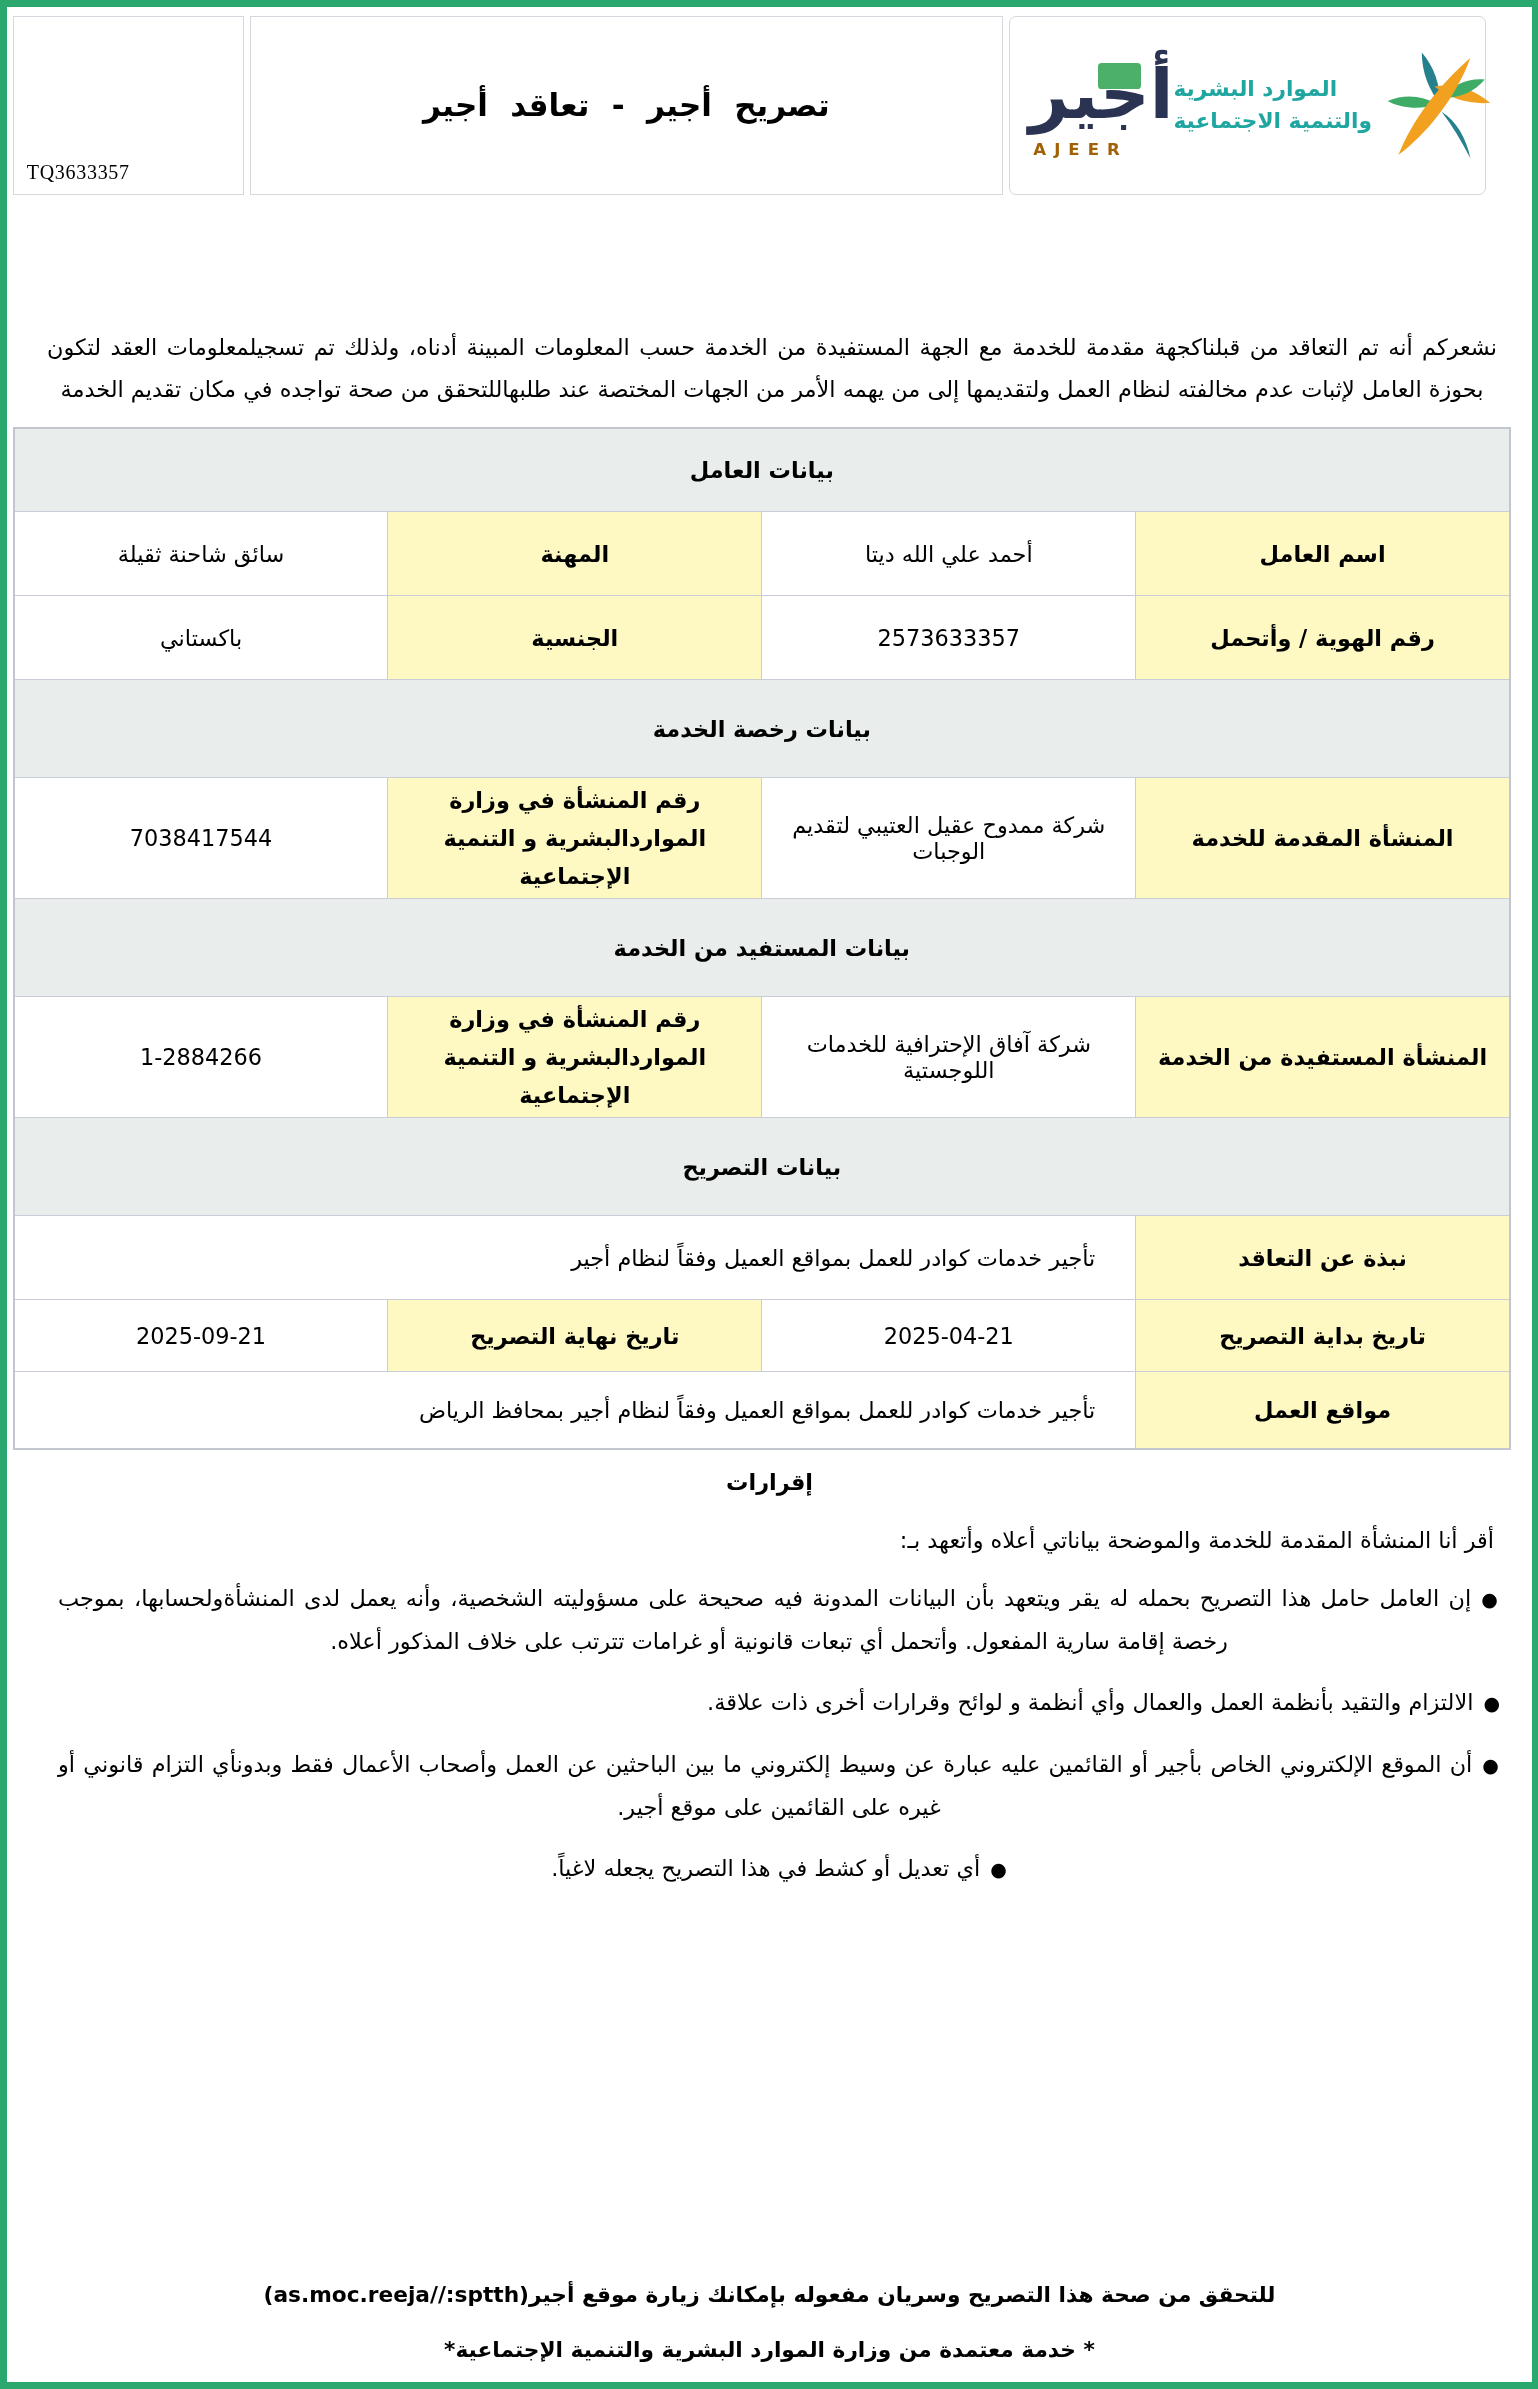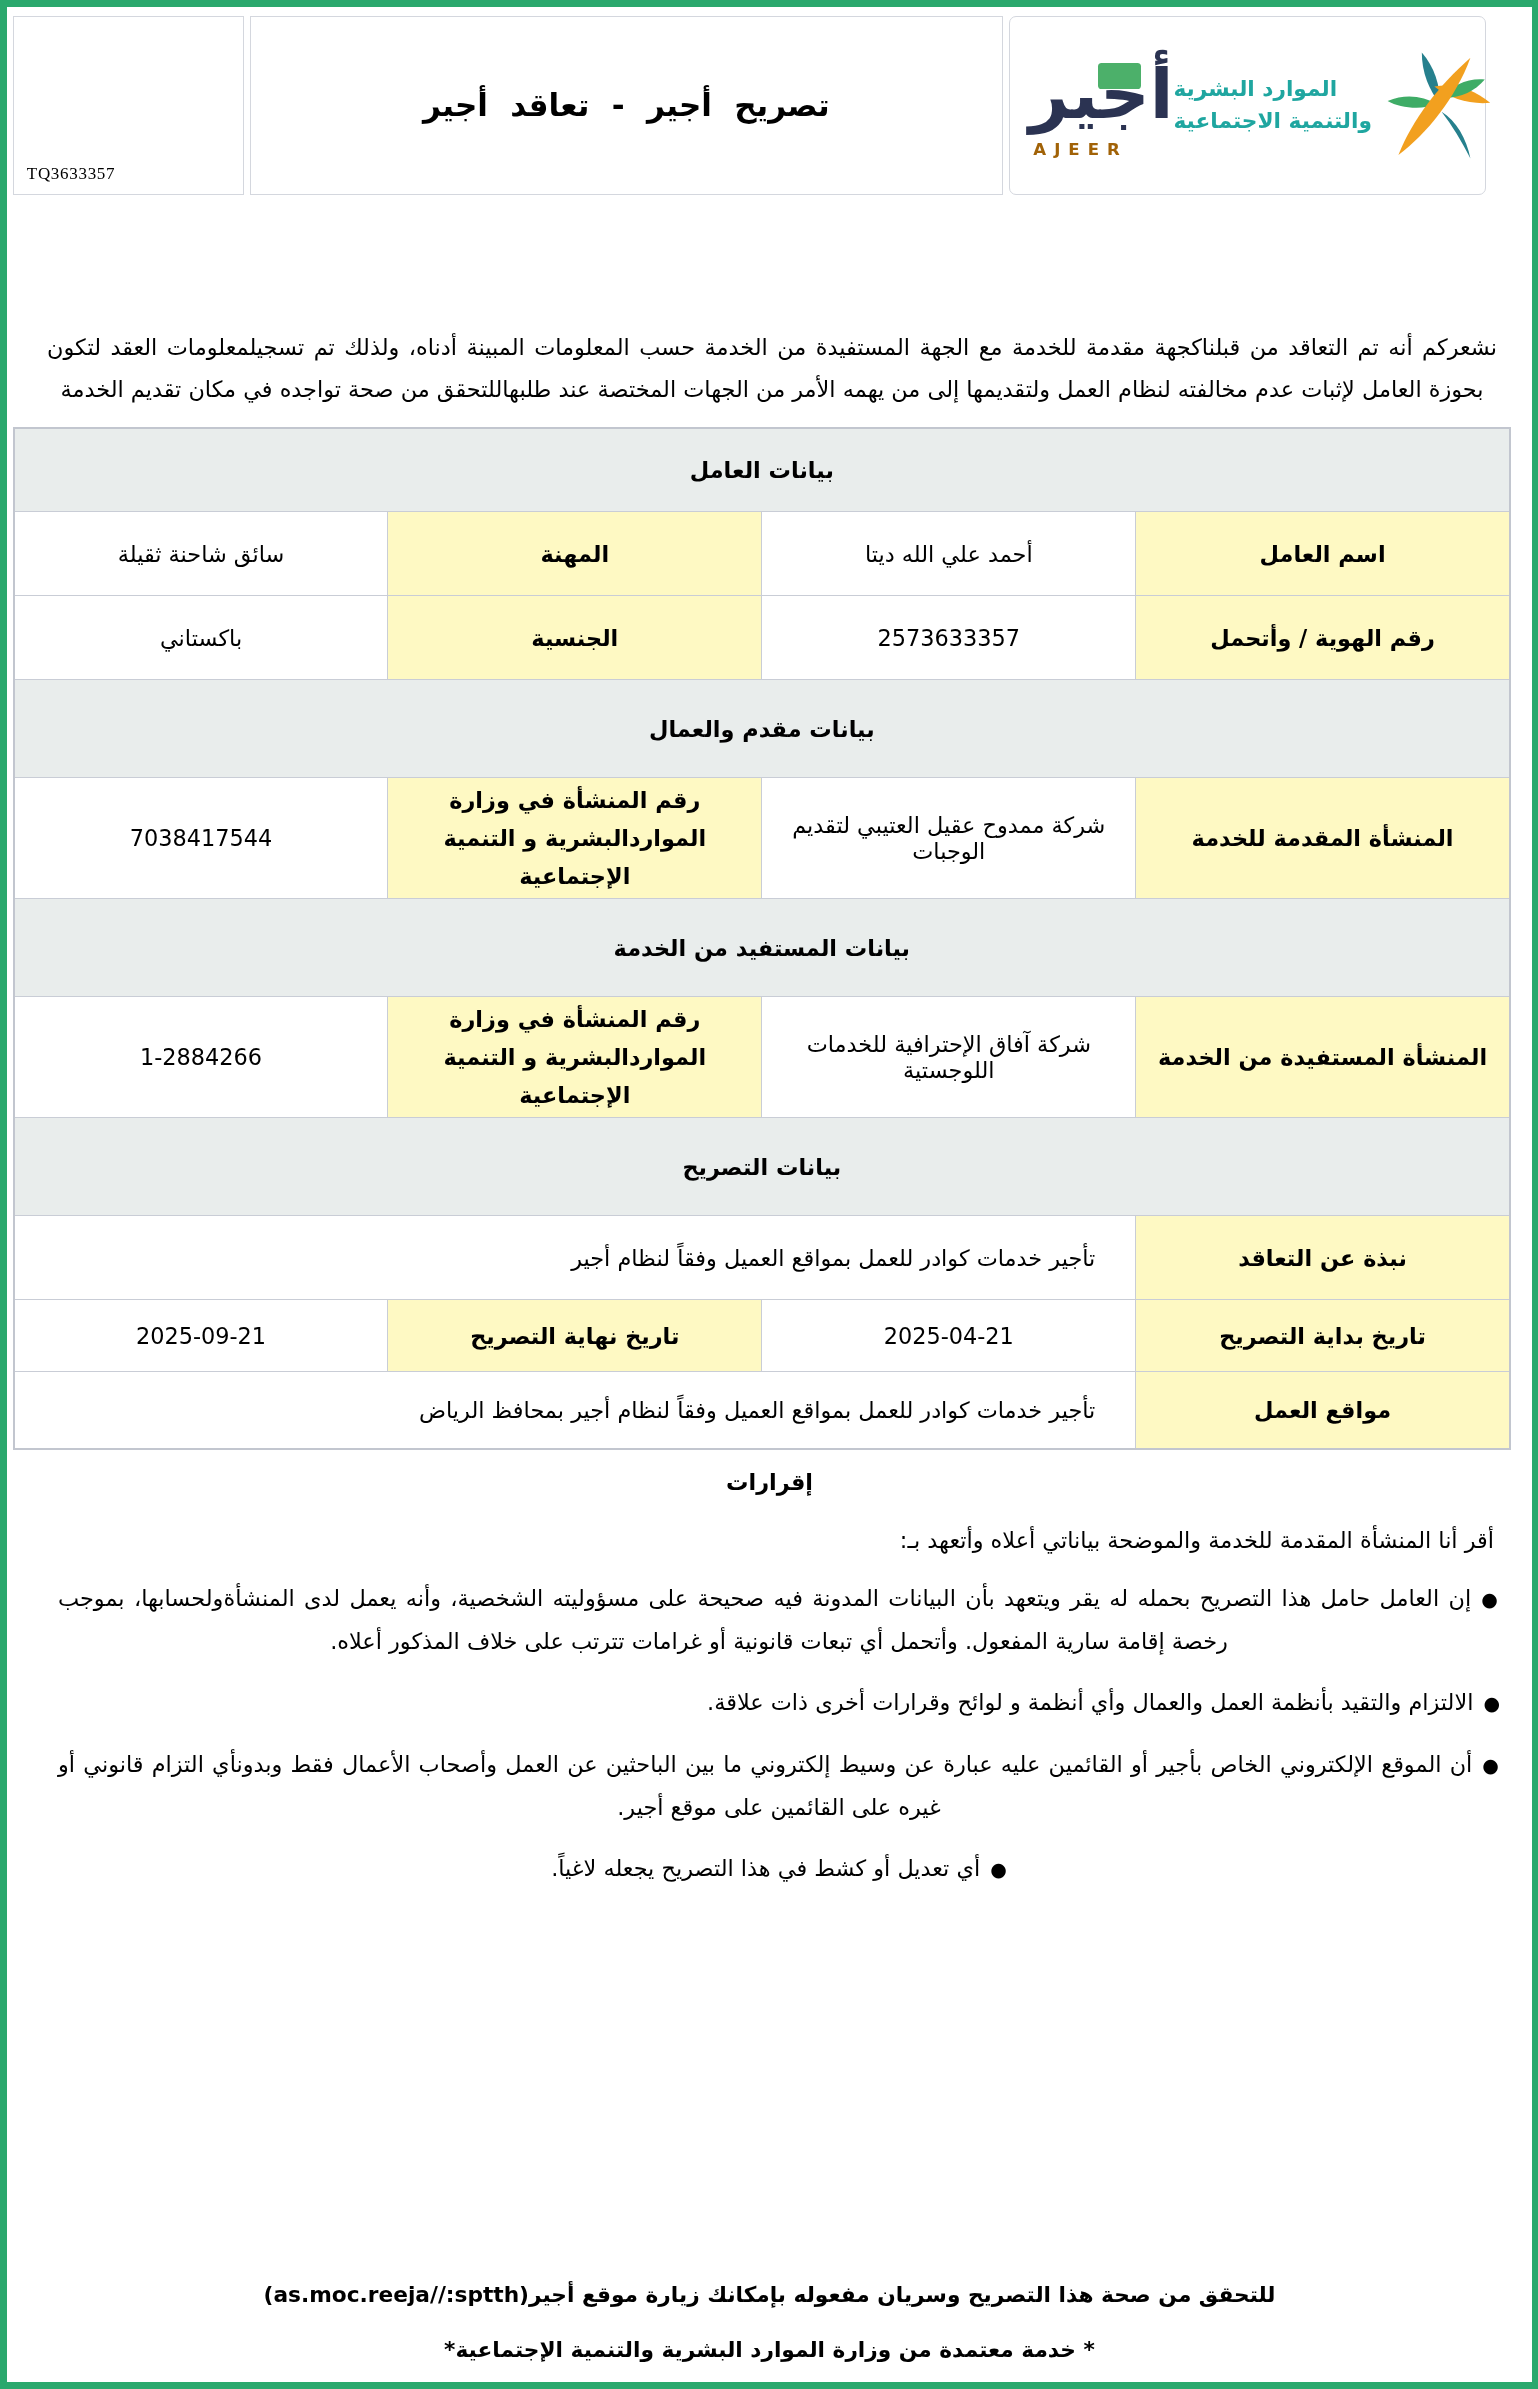--- a/index.html
+++ b/index.html
@@ -17,21 +17,21 @@
   .header-row{
     display:flex;gap:6.5px;
     margin:8.7px 46px 0 5.8px;
     height:179px;
   }
   .hdr-cell{border:1.4px solid #d4d7de;background:#fff;box-sizing:border-box;}
   .hdr-left{width:231px;position:relative;}
   .permit-no{
     position:absolute;left:13px;bottom:10px;
     font-family:"Liberation Serif",serif;
-    font-size:17px;letter-spacing:0.7px;
+    font-size:20px;letter-spacing:0.7px;
   }
   .hdr-mid{flex:1;display:flex;align-items:center;justify-content:center;}
   .doc-title{
     direction:rtl;
     font-size:31px;font-weight:bold;
     word-spacing:11.6px;
   }
   .hdr-right{width:477px;display:flex;align-items:center;justify-content:space-between;padding:0 19px;border-radius:7px;}
   
   .ajeer-logo{position:relative;width:155px;text-align:center;}
@@ -170,21 +170,21 @@
       <td class="lbl">المهنة</td>
       <td class="val">سائق شاحنة ثقيلة</td>
     </tr>
     <tr class="r-a">
       <td class="lbl">رقم الهوية / وأتحمل</td>
       <td class="val num">2573633357</td>
       <td class="lbl">الجنسية</td>
       <td class="val">باكستاني</td>
     </tr>
     <tr class="r-sec2">
-      <td class="sec" colspan="4">بيانات مقدم والعمال</td>
+      <td class="sec" colspan="4">بيانات رخصة الخدمة</td>
     </tr>
     <tr class="r-b">
       <td class="lbl">المنشأة المقدمة للخدمة</td>
       <td class="val">شركة ممدوح عقيل العتيبي لتقديم الوجبات</td>
       <td class="lbl">رقم المنشأة في وزارة المواردالبشرية و التنمية الإجتماعية</td>
       <td class="val num">7038417544</td>
     </tr>
     <tr class="r-sec2">
       <td class="sec" colspan="4">بيانات المستفيد من الخدمة</td>
     </tr>

